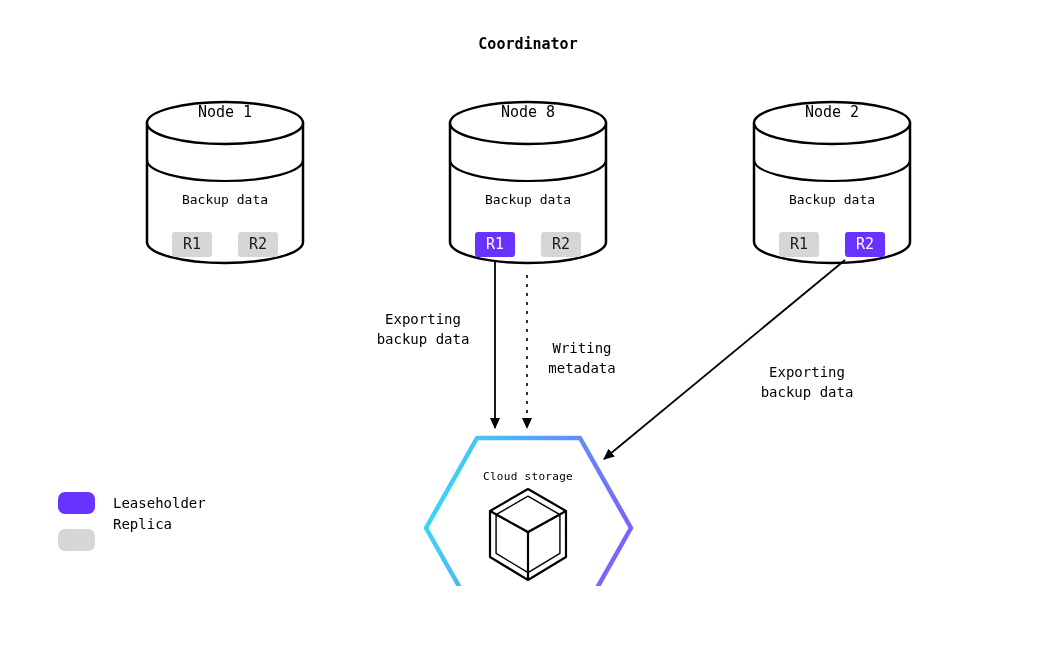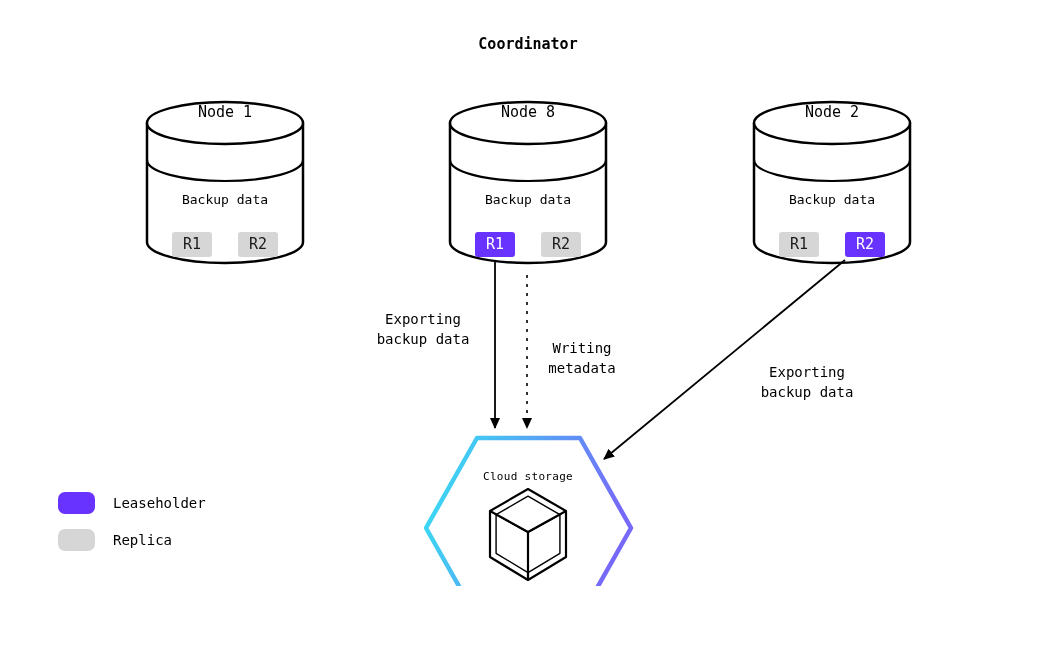--- a/index.html
+++ b/index.html
@@ -101,15 +101,15 @@
 metadata</div>
   <div class="txt edge-label center" style="left:807px;top:339px;">Exporting
 backup data</div>
 
   <div class="txt cloud-label center" style="left:528px;">Cloud storage</div>
 
   <div class="legend-swatch leaseholder" style="left:58px;top:492px;"></div>
   <div class="txt legend-label" style="left:113px;top:495px;">Leaseholder</div>
 
   <div class="legend-swatch replica" style="left:58px;top:529px;"></div>
-  <div class="txt legend-label" style="left:113px;top:532px;">Replica</div>
+  <div class="txt legend-label" style="left:113px;top:516px;">Replica</div>
 
 </div>
 
 </body></html>

